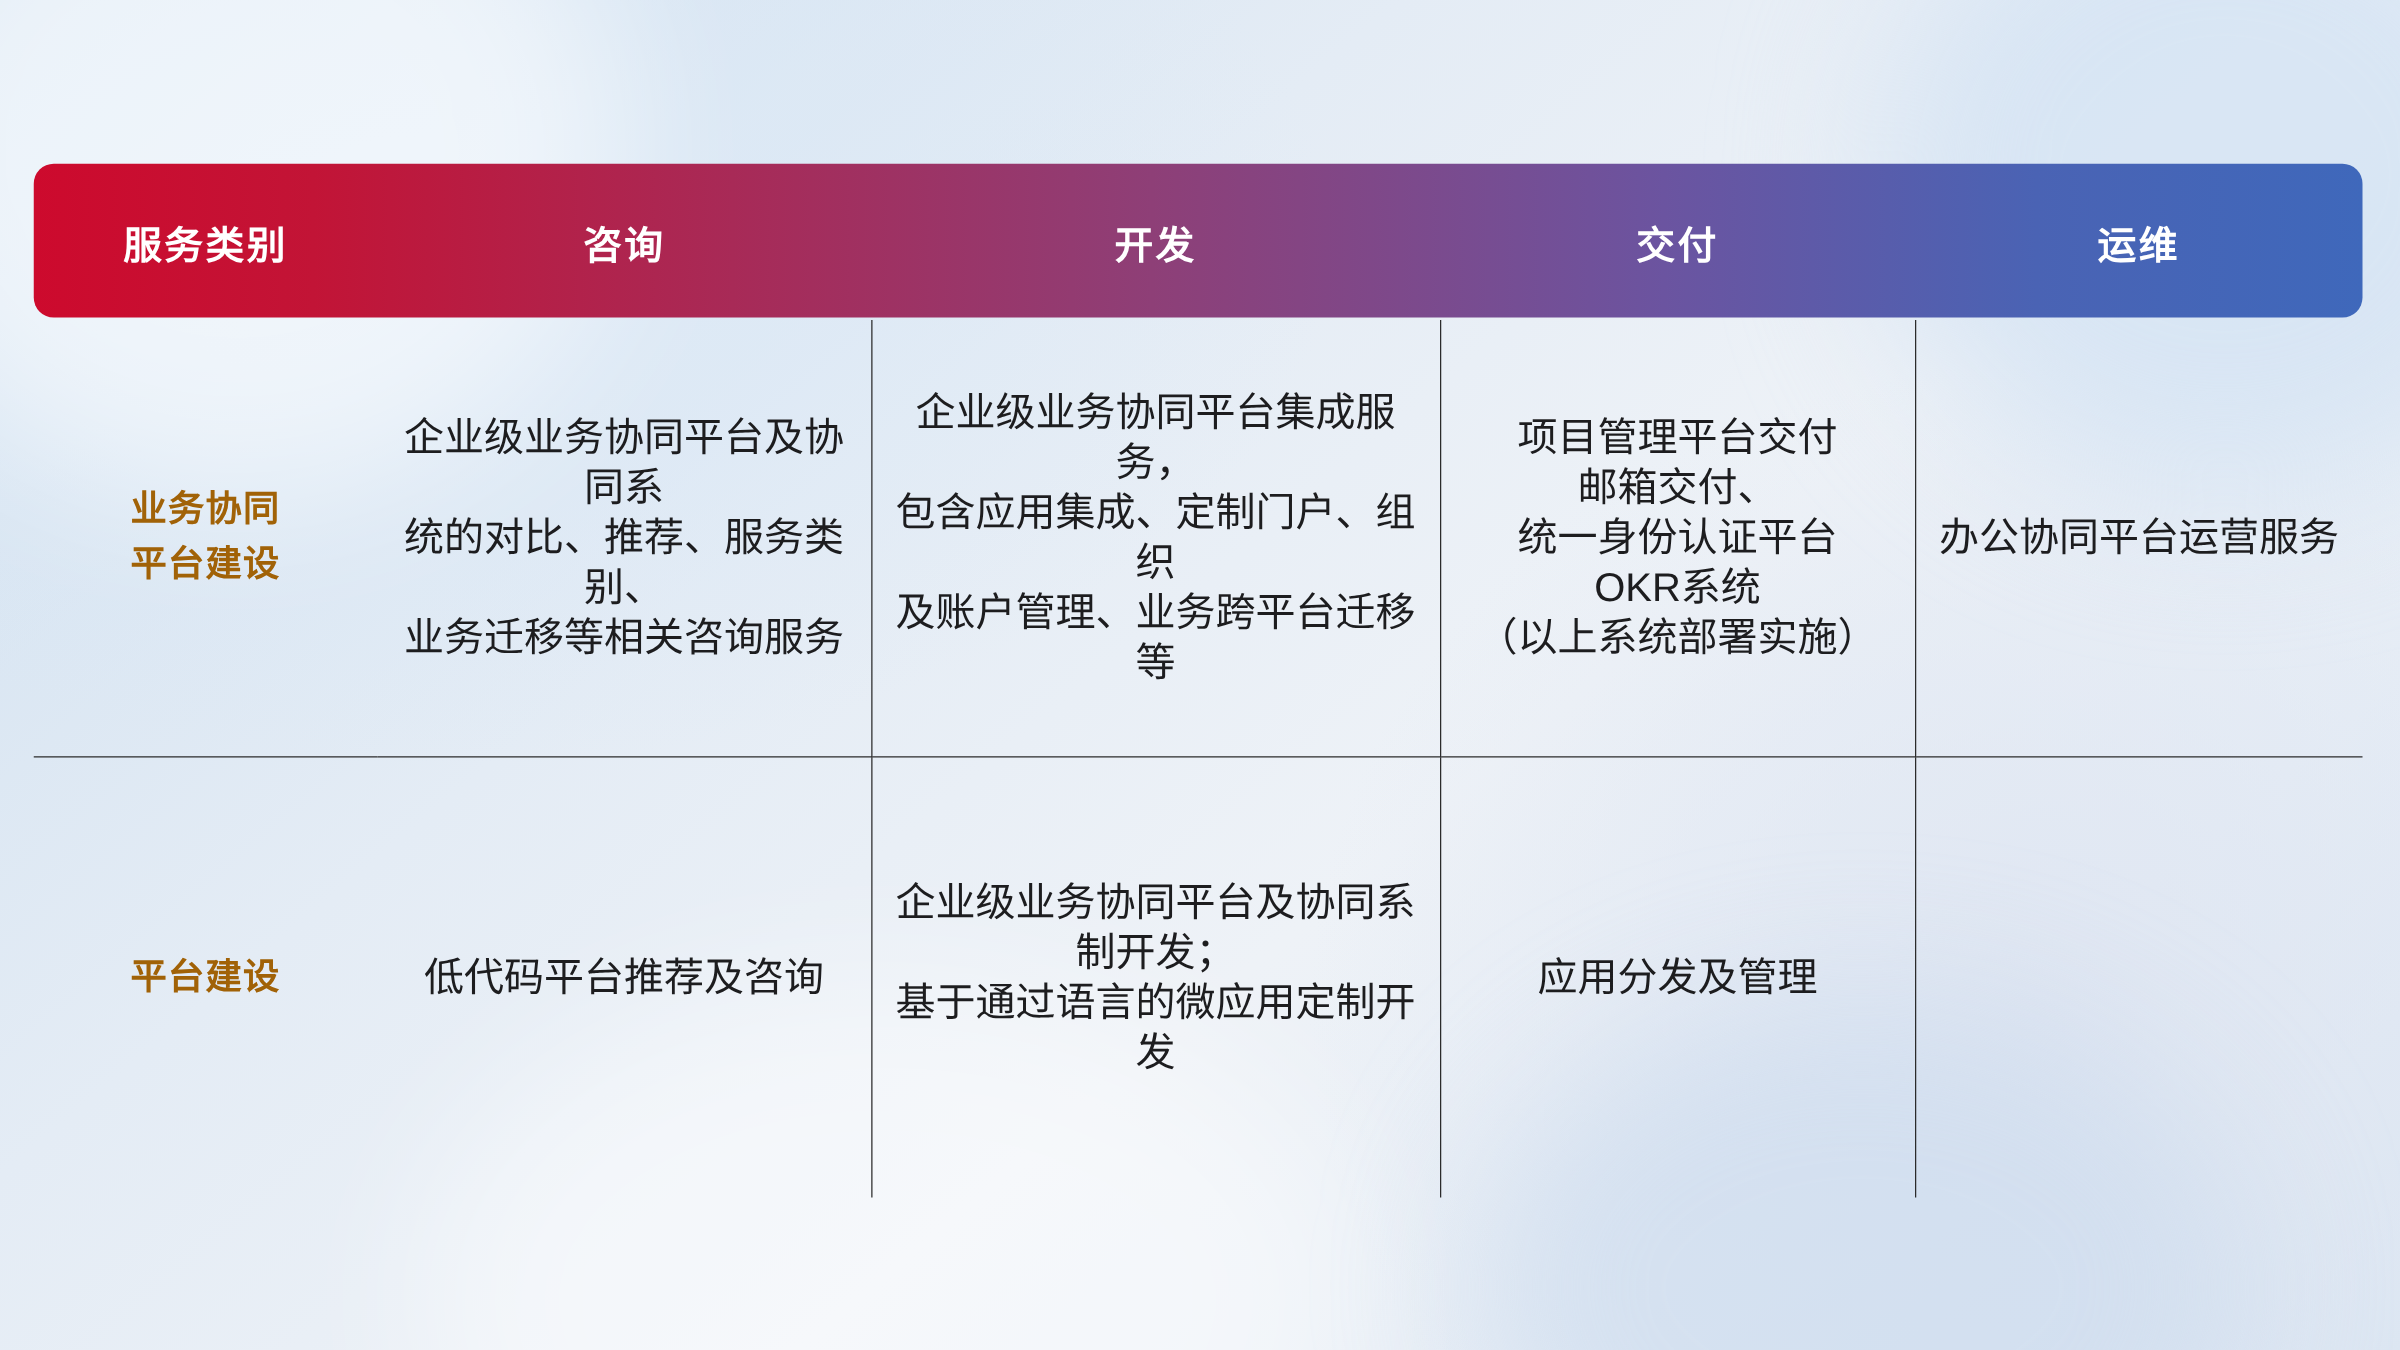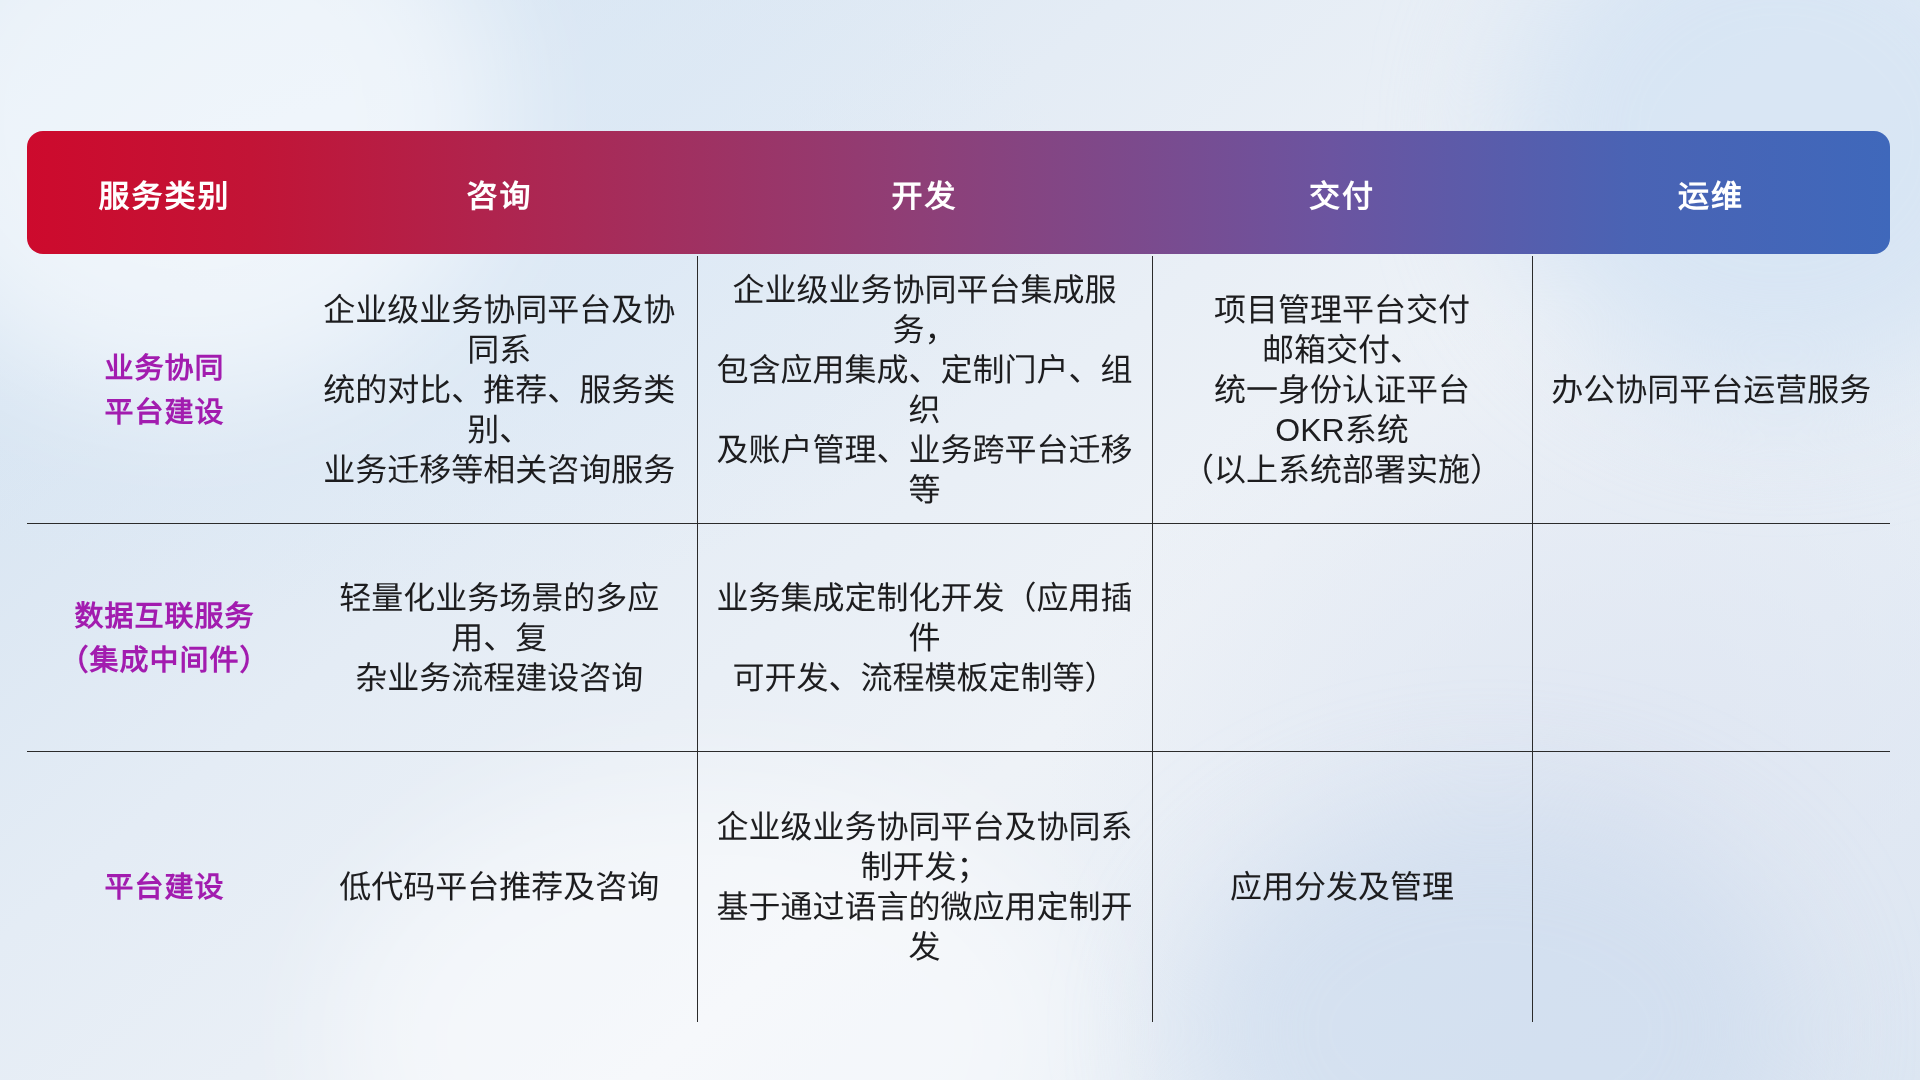--- a/index.html
+++ b/index.html
@@ -93,21 +93,21 @@
     background: transparent;
   }
   tbody tr:last-child td {
     border-bottom: none;
   }
   tbody td:last-child {
     border-right: none;
   }
   tbody td.cat {
     border-right: none;
-    color: #a21caf;
+    color: #a16207;
     font-weight: bold;
     font-size: 29px;
     line-height: 44px;
     letter-spacing: 1px;
   }
 
   
   col.c-cat { width: 275px; }
   col.c-consult { width: 395px; }
   col.c-dev { width: 455px; }
@@ -158,30 +158,20 @@
           <td class="multiline">企业级业务协同平台集成服务，
 包含应用集成、定制门户、组织
 及账户管理、业务跨平台迁移等</td>
           <td class="multiline">项目管理平台交付
 邮箱交付、
 统一身份认证平台
 OKR系统
 （以上系统部署实施）</td>
           <td class="multiline">办公协同平台运营服务</td>
         </tr>
-        <tr class="r2">
-          <td class="cat multiline">数据互联服务
-（集成中间件）</td>
-          <td class="multiline">轻量化业务场景的多应用、复
-杂业务流程建设咨询</td>
-          <td class="multiline">业务集成定制化开发（应用插件
-可开发、流程模板定制等）</td>
-          <td class="multiline"></td>
-          <td class="multiline"></td>
-        </tr>
         <tr class="r3">
           <td class="cat multiline">平台建设</td>
           <td class="multiline">低代码平台推荐及咨询</td>
           <td class="multiline">企业级业务协同平台及协同系
 制开发；
 基于通过语言的微应用定制开发</td>
           <td class="multiline">应用分发及管理</td>
           <td class="multiline"></td>
         </tr>
       </tbody>

